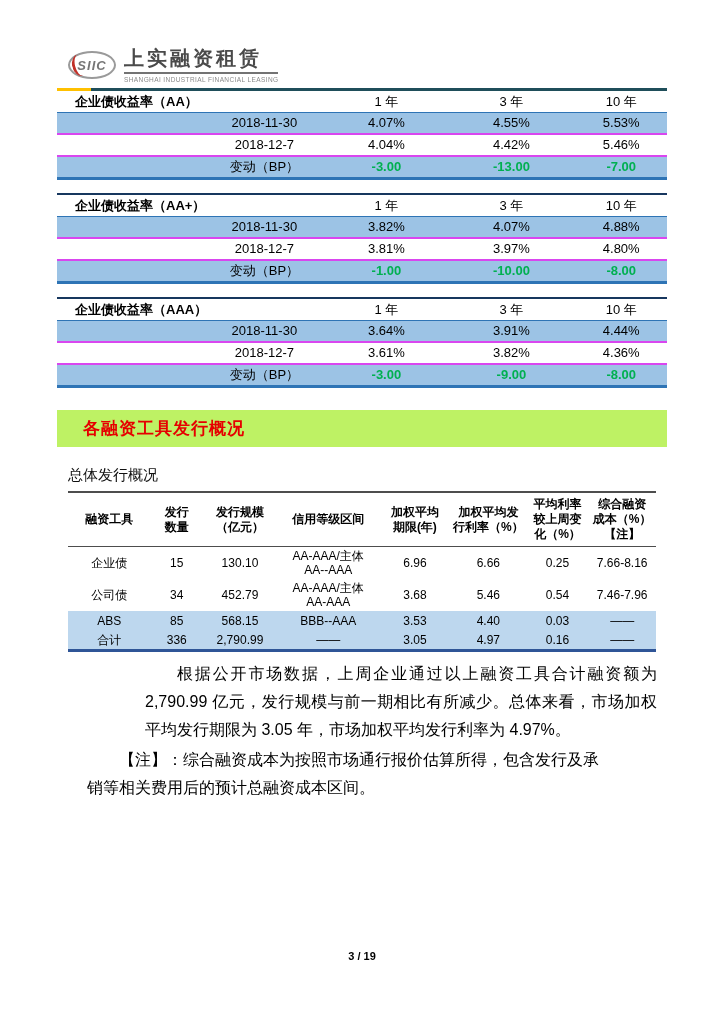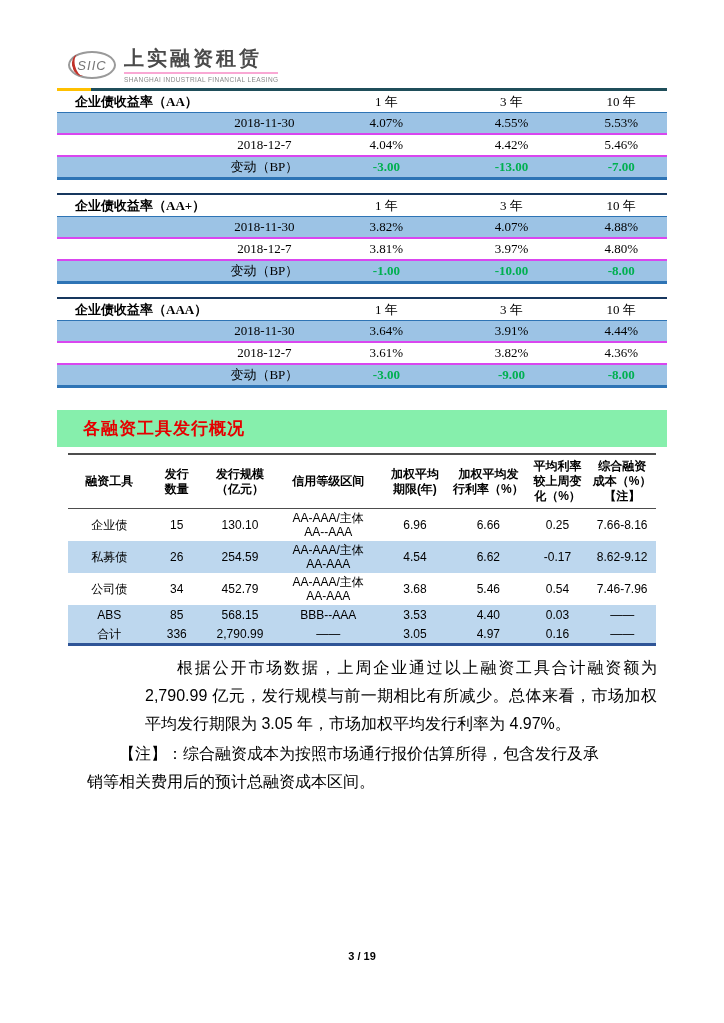--- a/index.html
+++ b/index.html
@@ -8,44 +8,44 @@
     font-family:"Liberation Sans", sans-serif; color:#000;
     box-sizing:border-box; padding:44px 57px 0 57px; overflow:hidden;
   }
 
   
   .logo { display:flex; align-items:center; gap:8px; margin-left:11px; height:42px; }
   .logo-mark { position:relative; width:48px; height:28px; border:2px solid #9a9a9a;
     border-radius:50%; display:flex; align-items:center; justify-content:center; box-sizing:border-box; }
   .logo-mark::before { content:""; position:absolute; left:2px; top:1px; width:14px; height:22px;
     border-left:3px solid #c03028; border-radius:50%; transform:rotate(-14deg); }
-  .logo-text { font-style:italic; font-weight:normal; font-size:13px; color:#767676; letter-spacing:1px; }
+  .logo-text { font-style:italic; font-weight:bold; font-size:13px; color:#767676; letter-spacing:1px; }
   .logo-cn { font-size:20px; font-weight:bold; color:#4a4a4a; letter-spacing:3px;
-    border-bottom:2px solid #f9a8d4; padding-bottom:3px; line-height:1.1; }
+    border-bottom:2px solid #737373; padding-bottom:3px; line-height:1.1; }
   .logo-en { font-size:6.5px; color:#8a8a8a; letter-spacing:0.4px; margin-top:2px; }
 
   
   .top-rule { display:flex; height:3px; width:610px; margin-top:2px; }
   .rule-gold { width:34px; background:#FFC000; }
   .rule-dark { flex:1; background:#1F4E5A; }
 
   
   .ytable { width:610px; border-collapse:collapse; table-layout:fixed; font-size:13px; }
-  .ytable td { padding:0; height:20px; text-align:center; line-height:20px;font-family:Liberation Serif, serif; }
+  .ytable td { padding:0; height:20px; text-align:center; line-height:20px; }
   .yhead td { height:21px; }
   .ytitle { text-align:left !important; padding-left:18px !important; font-weight:bold; }
   tr.yhead { border-bottom:1.5px solid #2E74B5; }
   tr.yrow { border-bottom:2px solid #d946ef; }
   tr.alt { background:#9CC3E5; }
   tr.ychange { border-top:2px solid #2E74B5; border-bottom:3px solid #2E74B5; }
   .gval { color:#00B050; font-weight:bold; }
   .ymid { margin-top:13px; border-top:2px solid #17375E; }
 
   
-  .banner { margin-top:22px; width:610px; height:37px; background:#86efac; display:flex; align-items:center; }
+  .banner { margin-top:22px; width:610px; height:37px; background:#bef264; display:flex; align-items:center; }
   .banner-text { color:#E60000; font-weight:bold; font-size:17px; padding-left:26px; letter-spacing:1px; }
 
   .subsection { margin:18px 0 0 11px; font-size:15px; color:#111; line-height:20px; }
 
   
   .btable { margin:6px 0 0 11px; width:588px; border-collapse:collapse; table-layout:fixed;
     font-size:12px; border-top:2px solid #4d4d4d; border-bottom:3px solid #2F5597; }
   .bhead th { font-weight:bold; white-space:pre-line; vertical-align:middle; padding:4px 0;
     line-height:15px; font-size:12px; border-bottom:1.5px solid #4d4d4d; }
   .brow td { text-align:center; vertical-align:middle; line-height:14px; padding:2px 0; height:28px; }
@@ -195,20 +195,21 @@
       <td class="gval">-9.00</td>
       <td class="gval">-8.00</td>
     </tr>
   </tbody>
     </table>
 
   <div class="banner">
     <span class="banner-text">各融资工具发行概况</span>
   </div>
 
+  <div class="subsection">总体发行概况</div>
 
   <table class="btable">
     <colgroup>
       <col style="width:14%">
         <col style="width:9%">
         <col style="width:12.5%">
         <col style="width:17.5%">
       <col style="width:12%">
         <col style="width:13%">
         <col style="width:10.5%">
@@ -237,31 +238,20 @@
       <td>企业债</td>
       <td>15</td>
       <td>130.10</td>
       <td class="rating">AA-AAA/主体
 AA--AAA</td>
       <td>6.96</td>
       <td>6.66</td>
       <td>0.25</td>
       <td>7.66-8.16</td>
     </tr>
-    <tr class="brow alt">
-      <td>私募债</td>
-      <td>26</td>
-      <td>254.59</td>
-      <td class="rating">AA-AAA/主体
-AA-AAA</td>
-      <td>4.54</td>
-      <td>6.62</td>
-      <td>-0.17</td>
-      <td>8.62-9.12</td>
-    </tr>
     <tr class="brow">
       <td>公司债</td>
       <td>34</td>
       <td>452.79</td>
       <td class="rating">AA-AAA/主体
 AA-AAA</td>
       <td>3.68</td>
       <td>5.46</td>
       <td>0.54</td>
       <td>7.46-7.96</td>

